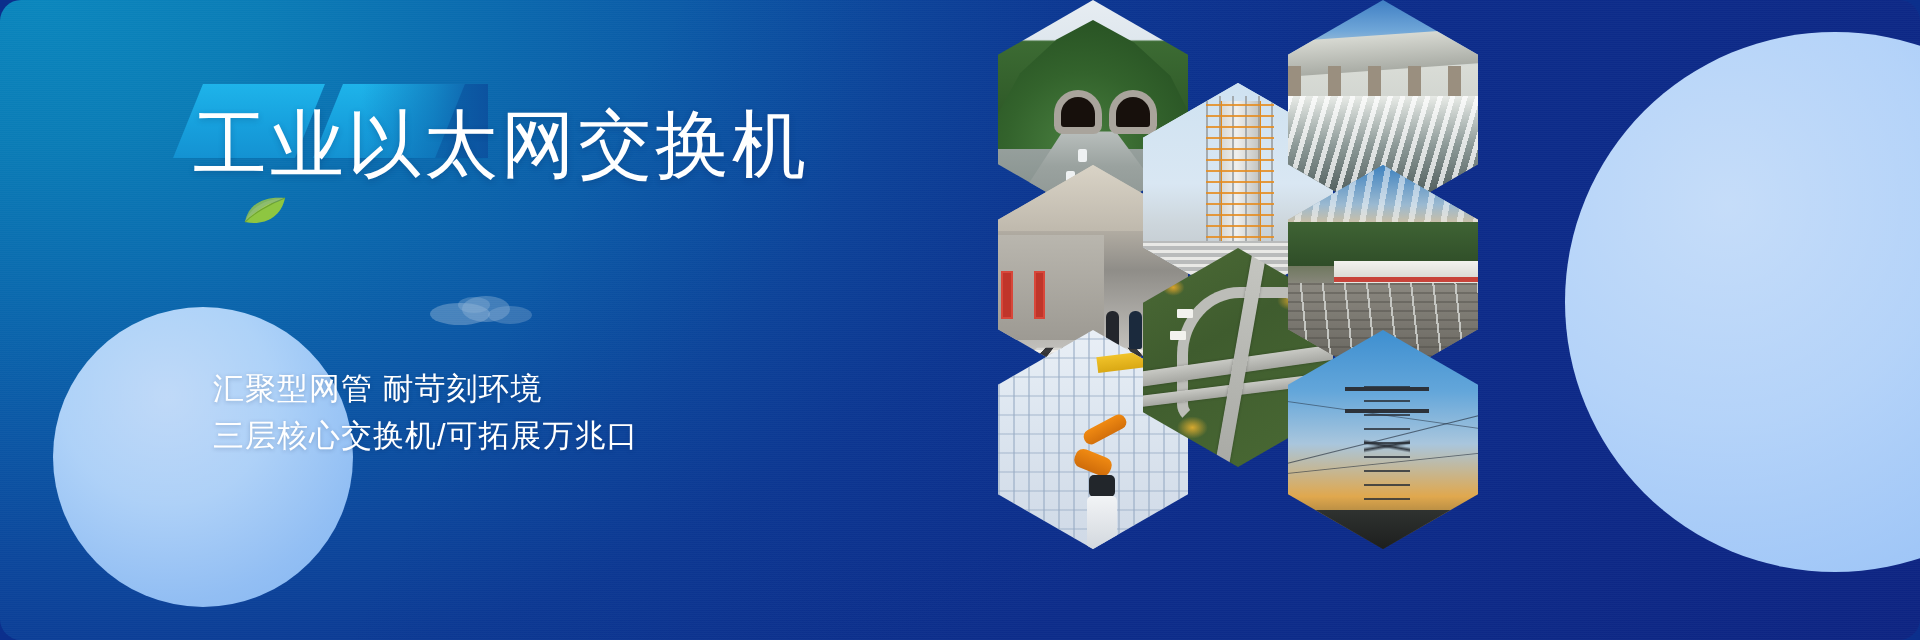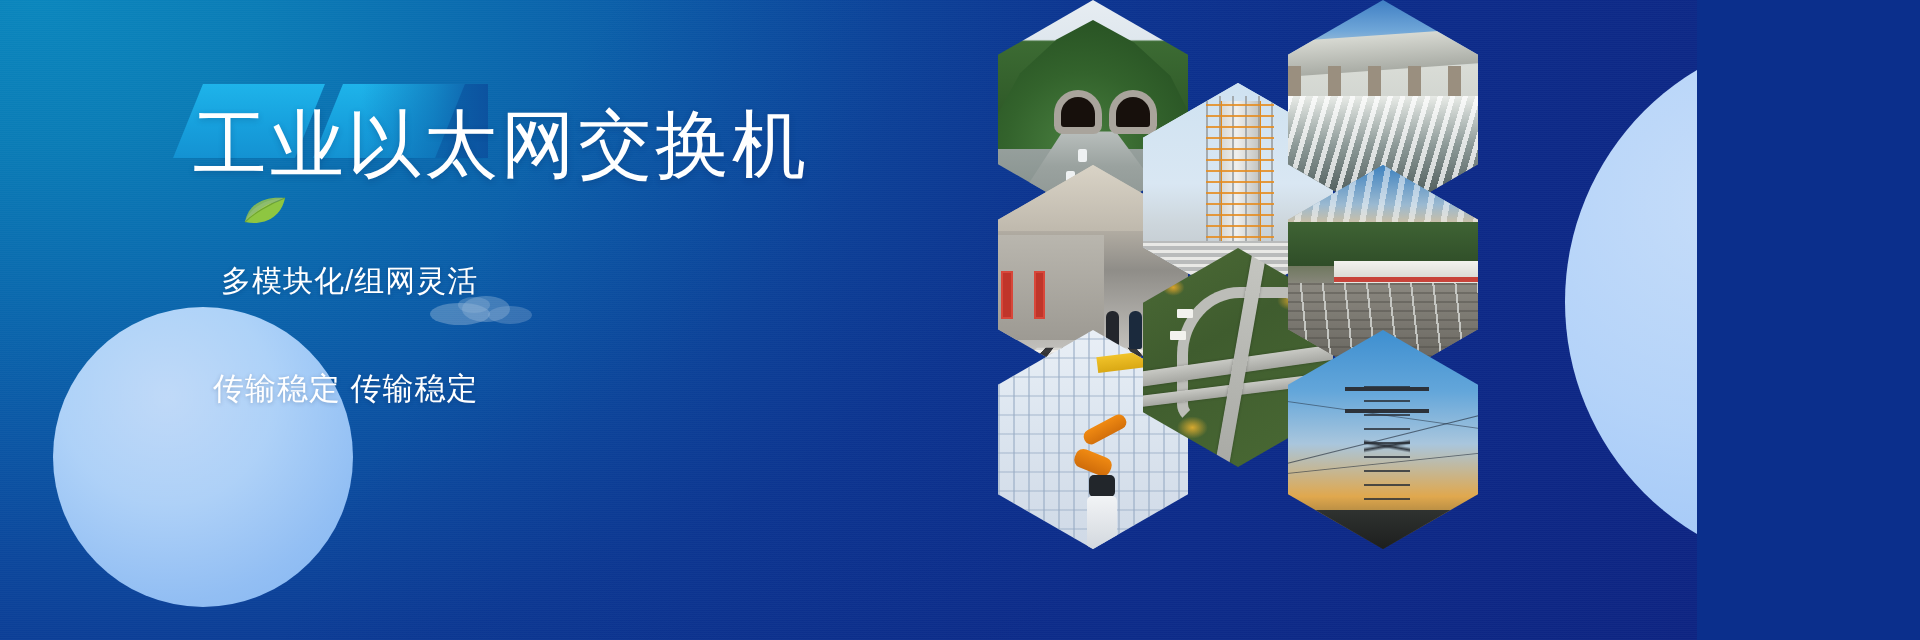--- a/index.html
+++ b/index.html
@@ -1,22 +1,23 @@
 <!DOCTYPE html>
 <html><head>
 <meta charset="utf-8">
 <style>
   * { margin:0; padding:0; box-sizing:border-box; }
   html, body { width:1920px; height:640px; overflow:hidden; }
   body { font-family:"Liberation Sans", sans-serif; background:#0b2f8c; }
 
   .banner{
-    position:relative; width:1697px; height:640px; overflow:hidden;
+    position:relative; width:1920px; height:640px; overflow:hidden;
     background:
       radial-gradient(1400px 900px at 2% 0%, #0a86bd 0%, #0a7cb6 16%, #0a6aae 32%, #0b57a5 48%, #0c479c 62%, #0c3a94 76%, #0d2f8c 100%);
+    border-radius: 21px;
   }
   
   .bg-deep{
     position:absolute; inset:0;
     background:linear-gradient(118deg, rgba(10,128,184,0) 0%, rgba(10,110,175,0) 30%, rgba(13,40,135,0.55) 72%, rgba(14,34,128,0.85) 100%);
     pointer-events:none;
   }
   .noise{
     position:absolute; inset:0; opacity:.045; pointer-events:none;
     background-image:repeating-linear-gradient(0deg, rgba(255,255,255,.5) 0 1px, rgba(0,0,0,0) 1px 2px);
@@ -380,20 +381,20 @@
   </svg>
 
   <svg class="cloud" viewBox="0 0 124 34">
     <ellipse cx="42" cy="22" rx="30" ry="11" fill="#ffffff" opacity=".45"></ellipse>
     <ellipse cx="68" cy="17" rx="24" ry="13" fill="#ffffff" opacity=".40"></ellipse>
     <ellipse cx="92" cy="23" rx="22" ry="9" fill="#ffffff" opacity=".32"></ellipse>
     <ellipse cx="56" cy="13" rx="16" ry="8" fill="#ffffff" opacity=".35"></ellipse>
   </svg>
 
   <div class="subs">
-    <div class="sub-line">多模块化/组网灵活</div>
   </div>
 
   <div class="subs subs-2">
-    <div class="sub-line">传输稳定 传输稳定</div>
+    <div class="sub-line">汇聚型网管 耐苛刻环境</div>
+    <div class="sub-line">三层核心交换机/可拓展万兆口</div>
   </div>
 
 </div>
 
 </body></html>

